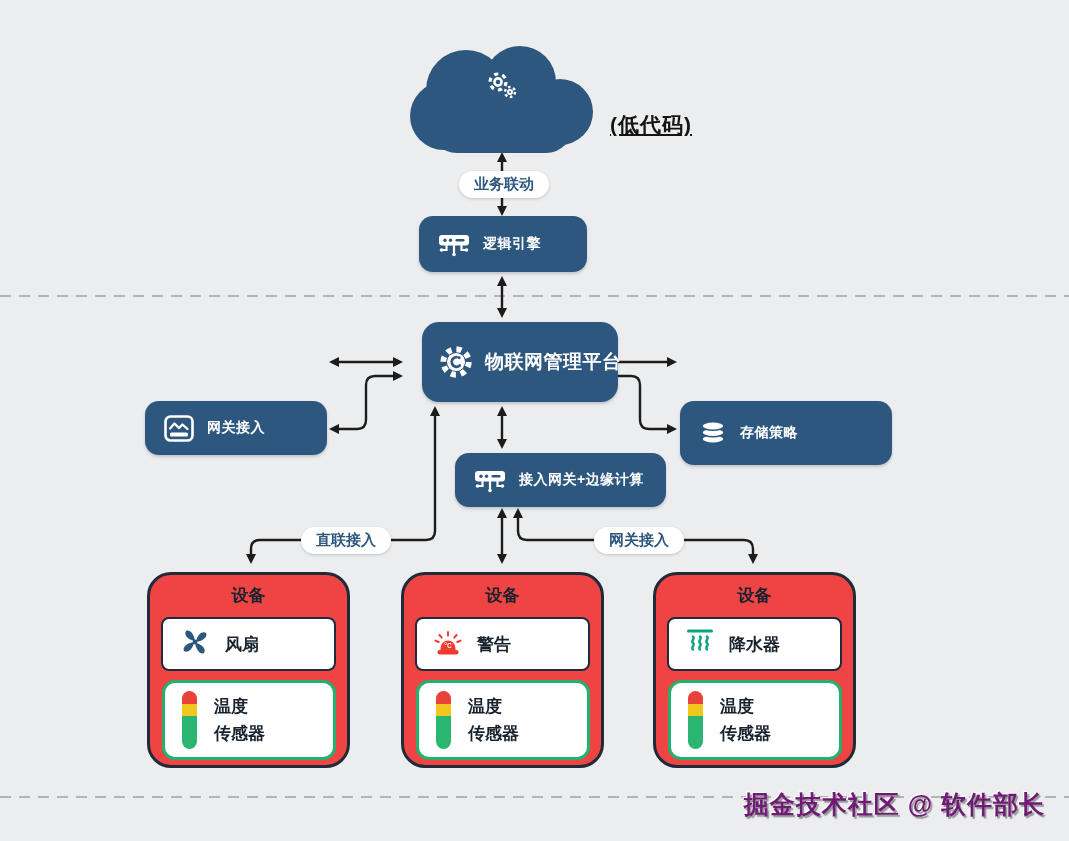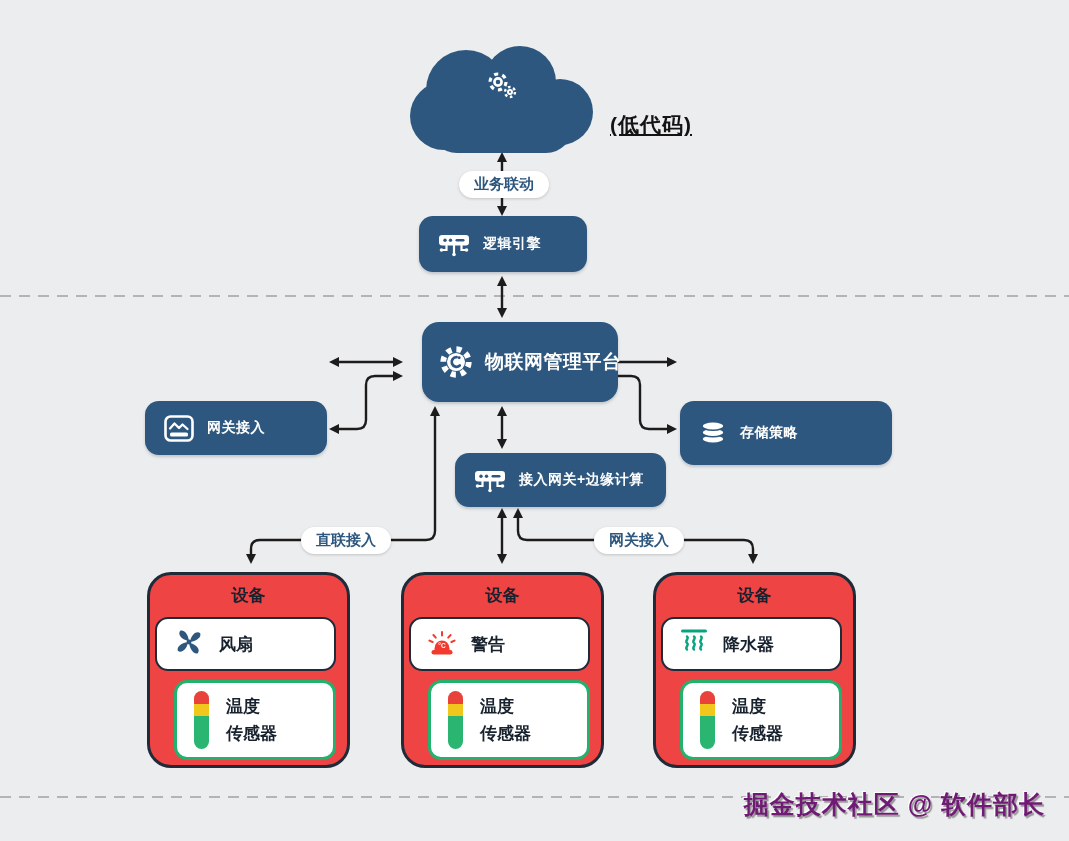--- a/index.html
+++ b/index.html
@@ -48,26 +48,26 @@
     font-size:21px; font-weight:bold; color:#141414; letter-spacing:1px;text-decoration:underline;
   }
 
   .devcard {
     position:absolute; top:572px; width:203px; height:196px; z-index:2;
     background:#ef4444; border:3px solid #202b3a; border-radius:24px; box-sizing:border-box;
   }
   #dev0 { left:147px; } #dev1 { left:401px; } #dev2 { left:653px; }
   .dev-title { margin-top:9px; text-align:center; font-size:17px; font-weight:bold; color:#18222e; }
   .item-box {
-    position:absolute; left:5px; right:11px; top:42px; height:54px; box-sizing:border-box;
-    border:2.5px solid #202b3a; border-radius:13px; background:#fff;
+    position:absolute; left:11px; right:11px; top:42px; height:54px; box-sizing:border-box;
+    border:2.5px solid #202b3a; border-radius:8px; background:#fff;
     display:flex; align-items:center; gap:14px; padding-left:16px;
   }
   .sensor-box {
-    position:absolute; left:24px; right:11px; top:105px; height:80px; box-sizing:border-box;
+    position:absolute; left:12px; right:11px; top:105px; height:80px; box-sizing:border-box;
     border:3px solid #23b26d; border-radius:13px; background:#fff;
     display:flex; align-items:center; gap:17px; padding-left:17px;
   }
   .item-label { font-size:17px; font-weight:bold; color:#18222e; }
   .sensor-label { font-size:17px; font-weight:bold; color:#18222e; line-height:1.6; }
   .temp-bar {
     width:15px; height:58px; border-radius:8px;
     background:linear-gradient(180deg,#e8423a 0 13px,#f2c71d 13px 25px,#2ab571 25px 100%);
   }
 

